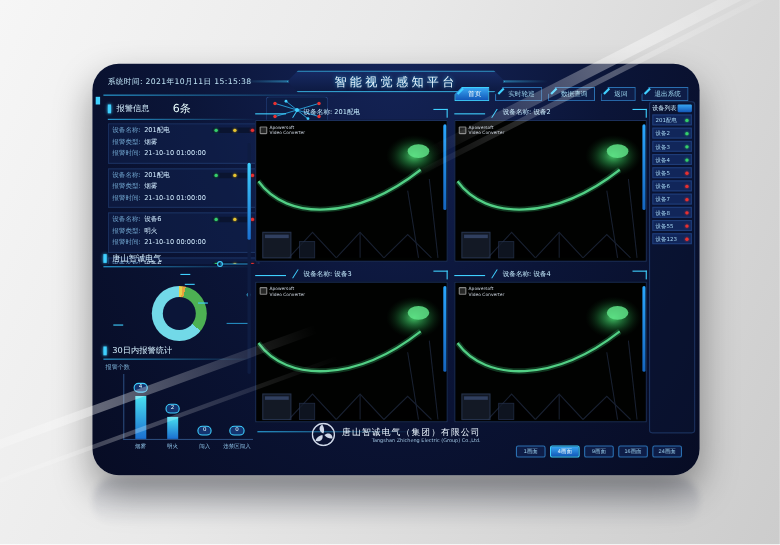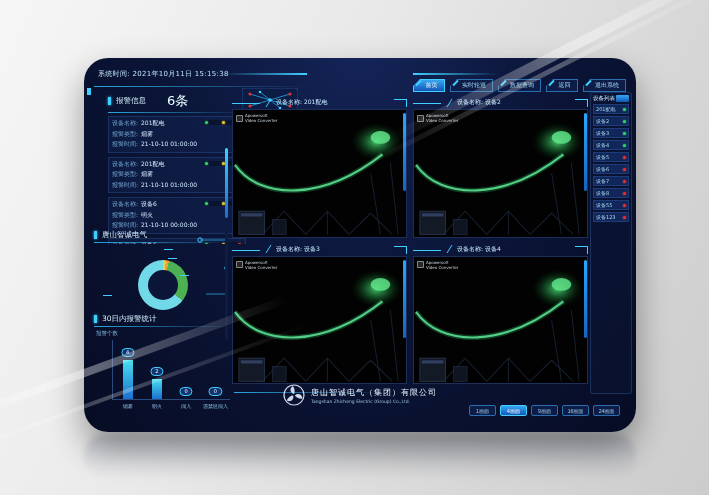--- a/index.html
+++ b/index.html
@@ -33,22 +33,22 @@
   .nav{position:absolute;right:10px;top:21px;display:flex;gap:5px;}
   .nav-btn{position:relative;min-width:32px;height:13px;padding:0 6px 0 11px;font-size:6px;color:#9fd8f0;
     background:#0e1d47;border:1px solid #2a6fb0;display:flex;align-items:center;justify-content:center;
     clip-path:polygon(7px 0,100% 0,100% 100%,0 100%,0 7px);cursor:pointer;}
   .nav-btn::before{content:"";position:absolute;left:1px;top:2px;width:7px;height:2px;background:#3fd0ff;transform:rotate(-45deg);}
   .nav-btn.active{background:linear-gradient(180deg,#37a6f2,#1257b8);color:#fff;border-color:#3fd0ff;}
   
   .sec-hdr{display:flex;align-items:center;gap:5px;font-size:7.5px;color:#d6f1ff;}
   .sec-hdr .bar{width:3px;height:8px;background:#3fd0ff;box-shadow:0 0 3px #3fd0ff;}
   .sec-line{height:1px;background:linear-gradient(90deg,#2aa7e0,rgba(42,167,224,0));margin:2px 0 3px;}
-  .alarm-panel{position:absolute;left:24px;top:34px;width:138px;}
-  .alarm-count{margin-left:16px;color:#eaffff;font-size:13px;}
+  .alarm-panel{position:absolute;left:14px;top:34px;width:138px;}
+  .alarm-count{margin-left:16px;color:#eaffff;font-size:10px;}
   .topology{position:absolute;left:158px;top:30px;}
   .alarm-list{height:128px;overflow:hidden;}
   .alarm-item{position:relative;margin-bottom:4px;padding:1px 3px 2px;background:rgba(18,38,86,.42);
     border:1px solid rgba(60,110,180,.28);cursor:pointer;}
   .alarm-row{font-size:6px;line-height:1.75;display:flex;gap:3px;white-space:nowrap;}
   .alarm-row .k{color:#6fa3cc;}
   .alarm-row .v{color:#d2ecff;}
   .alarm-item.featured .alarm-row:first-child{background:linear-gradient(90deg,#1d56aa,rgba(29,86,170,0));}
   .ind{position:absolute;right:2px;top:3px;width:40px;height:5px;background:#0a1430;border-radius:2px;
     display:flex;align-items:center;justify-content:space-between;padding:0 2px;}
@@ -106,41 +106,44 @@
     background:rgba(10,22,54,.45);border:1px solid rgba(60,110,180,.35);border-radius:3px;}
   .dev-hdr{display:flex;align-items:center;justify-content:space-between;font-size:5.5px;color:#cfeeff;margin-bottom:2px;}
   .dev-btn{width:13px;height:7px;background:linear-gradient(#37a6f2,#1257b8);border-radius:1px;border:none;cursor:pointer;}
   .dev-item{display:flex;align-items:center;justify-content:space-between;height:10px;margin-top:2px;padding:0 2px;
     background:#11265a;border:1px solid #1e3c78;font-size:5px;color:#a8d8f2;cursor:pointer;}
   .dev-item .dot{width:3px;height:3px;border-radius:50%;background:#35d06a;box-shadow:0 0 2px #35d06a;}
   .dev-item[data-status="offline"] .dot{background:#e83030;box-shadow:0 0 2px #e83030;}
   
   .foot-line{position:absolute;left:150px;top:334px;width:150px;height:1px;background:linear-gradient(90deg,#2aa7e0,rgba(42,167,224,0));}
   .company{position:absolute;left:50%;top:326px;transform:translateX(-50%);display:flex;align-items:center;gap:6px;}
-  .co-txt{text-align:left;}
+  .co-txt{text-align:right;}
   .co-cn{font-size:8px;color:#ecf7ff;letter-spacing:1px;}
   .co-en{font-size:4.5px;color:#9fc3e0;margin-top:1px;}
   .views{position:absolute;right:16px;top:347px;display:flex;gap:4px;}
   .view-btn{min-width:27px;height:11px;font-size:5px;color:#9fd4f0;background:#0e1d47;border:1px solid #2a6fb0;
     border-radius:2px;display:flex;align-items:center;justify-content:center;cursor:pointer;}
   .view-btn.active{background:linear-gradient(#37a6f2,#1257b8);color:#fff;border-color:#3fd0ff;}
 </style>
 </head>
 <body>
 
 <div class="stage">
   <div class="reflection"></div>
 
   <div class="dash">
 
     <div class="sys-time">系统时间: 2021年10月11日 15:15:38</div>
     <div class="hdr-sep"></div>
     <div class="corner-sq"></div>
     <div class="wing l"></div>
     <div class="wing r"></div>
+    <div class="title-frame">
+      <span class="title">智能视觉感知平台</span>
+    </div>
     <div class="nav">
 
     <button class="nav-btn active">
           <span>首页</span>
         </button>
         <button class="nav-btn">
           <span>实时轮巡</span>
         </button>
         <button class="nav-btn">
           <span>数据查询</span>

